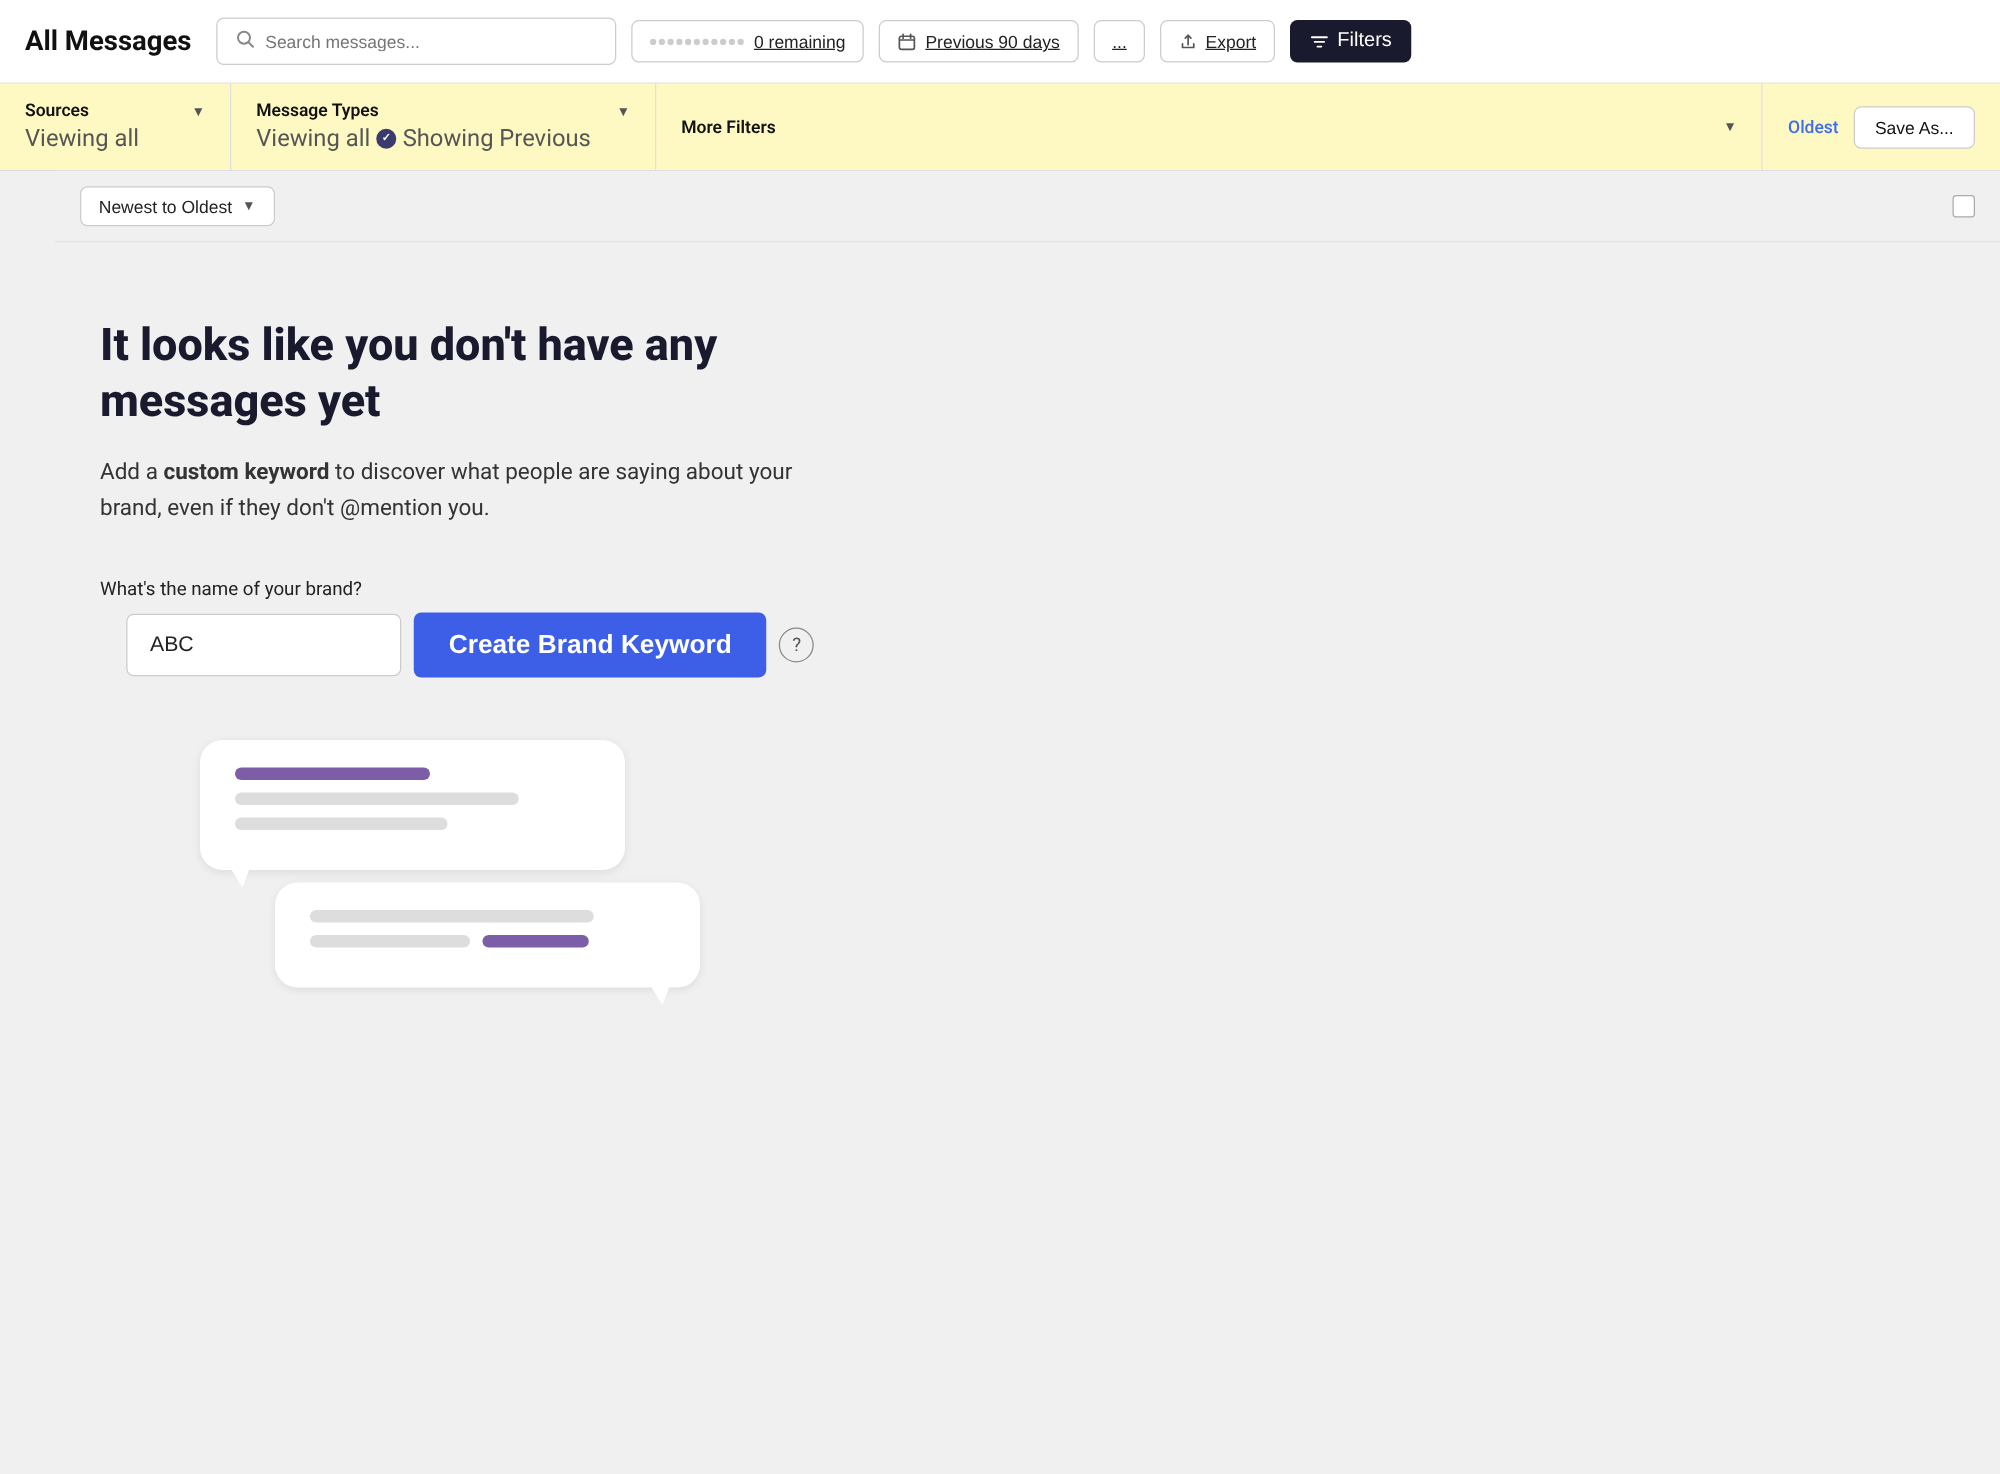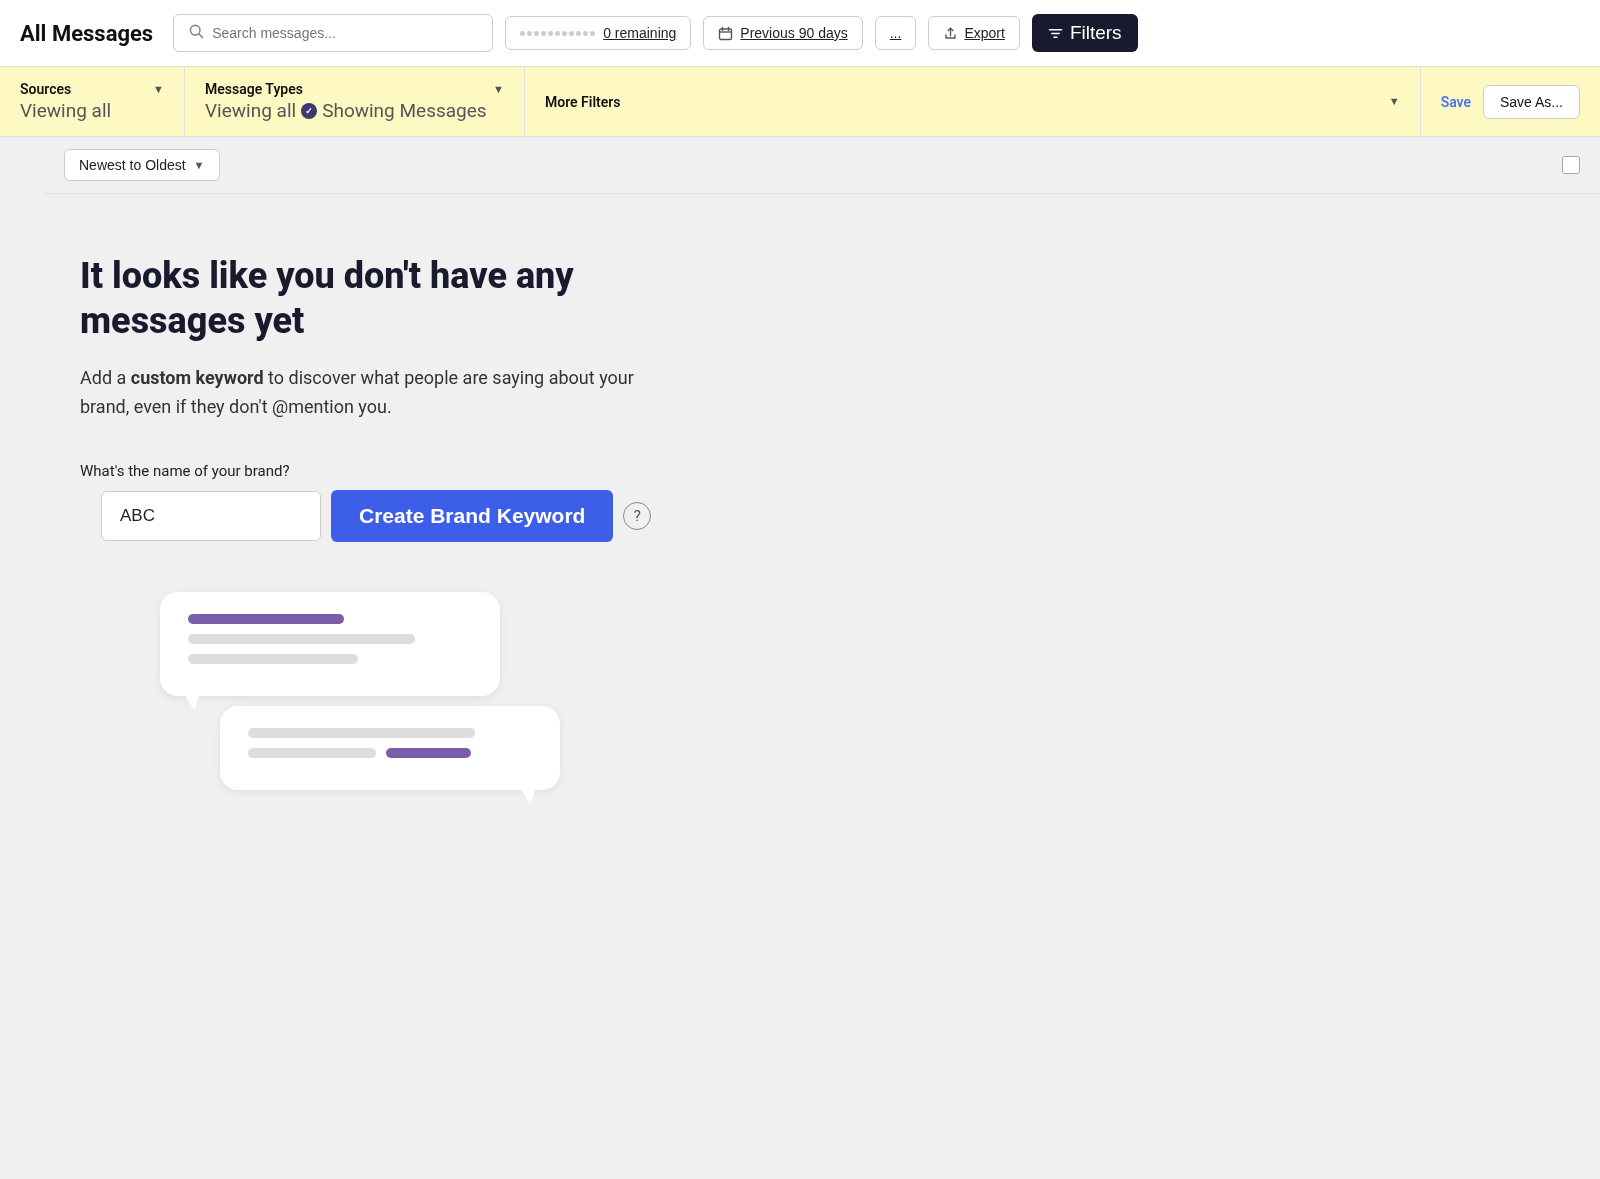--- a/index.html
+++ b/index.html
@@ -81,21 +81,21 @@
     }
     .filters-btn {
       background: #1a1a2e;
       color: #fff;
       border: none;
       display: flex;
       align-items: center;
       gap: 7px;
       border-radius: 6px;
       padding: 8px 16px;
-      font-size: 19px;
+      font-size: 16px;
       cursor: pointer;
       font-weight: 500;
     }
     .export-btn {
       display: flex;
       align-items: center;
       gap: 6px;
     }
 
     
@@ -415,33 +415,33 @@
   </div>
 
   <div class="filter-section filter-section-wide">
     <div class="filter-label">
       <span>Message Types</span>
       <span class="chevron-icon">▼</span>
     </div>
     <div class="filter-sublabel">
       <span>Viewing all</span>
       <span class="checkmark-badge"></span>
-      <span>Showing Messages</span>
+      <span>Showing Previous</span>
     </div>
   </div>
 
   <div class="filter-section filter-section-more">
     <div class="filter-label">
       <span>More Filters</span>
       <span class="chevron-icon">▼</span>
     </div>
   </div>
 
   <div class="filter-right">
-    <a class="reset-link">Save</a>
+    <a class="reset-link">Oldest</a>
     <button class="save-as-btn">Save As...</button>
   </div>
 </div>
 
 <div class="sort-bar">
   <button class="sort-dropdown">
     <span>Newest to Oldest</span>
     <span class="chevron-icon">▼</span>
   </button>
   <div class="sort-checkbox"></div>

